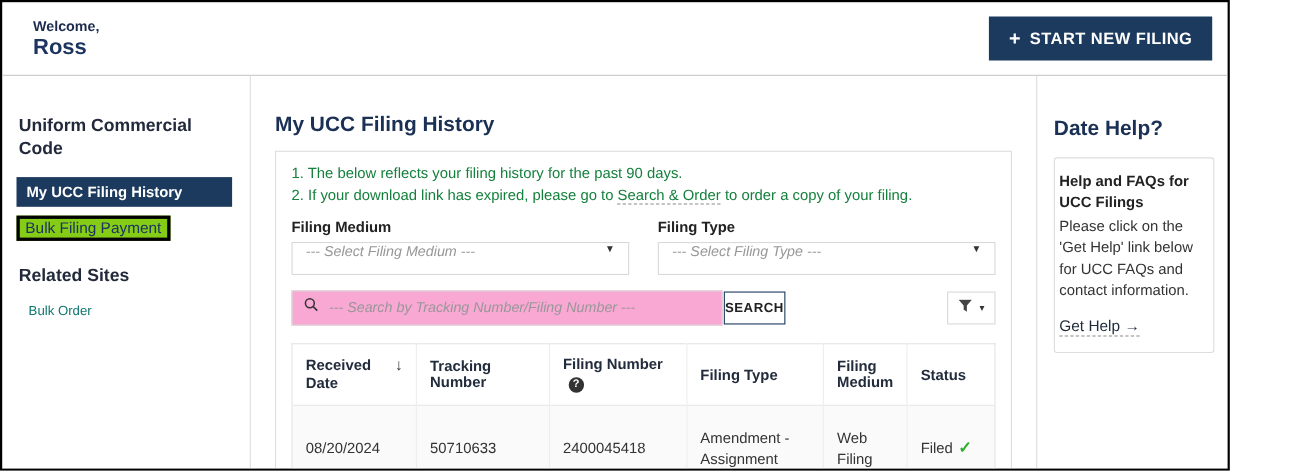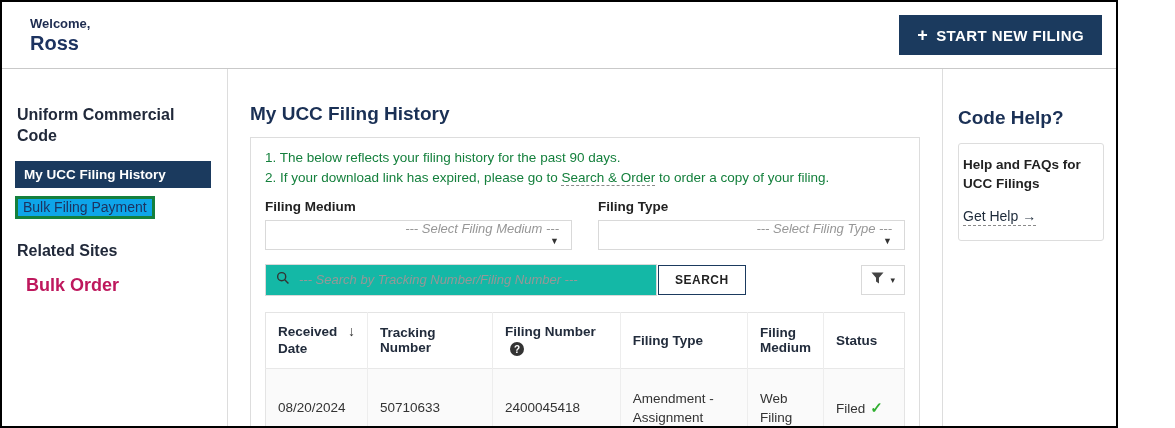--- a/index.html
+++ b/index.html
@@ -25,55 +25,55 @@
   
   .content { flex: 1; display: flex; overflow: hidden; }
   .sidebar { width: 226px; min-width: 226px; border-right: 1px solid #ddd; padding: 36px 14px 0 15px; }
   .side-title { font-size: 16px; font-weight: bold; color: #21293a; line-height: 1.3; margin: 0 0 14px; max-width: 175px; }
   .nav-selected {
     background: #1b3a5e; color: #fff; font-size: 13.5px; font-weight: bold;
     padding: 6px 10px 6px 9px; width: 196px; margin-left: -2px; cursor: pointer;
   }
   .nav-bulk-wrap { margin: 8px 0 0 -2px; }
   .nav-bulk {
-    display: inline-block; border: 3px solid #15803d; background: #0ea5e9;
+    display: inline-block; border: 3px solid #000000; background: #84cc16;
     color: #1d3360; font-size: 14px; padding: 0 5px 1px; cursor: pointer;
   }
   .side-title.related { margin-top: 22px; }
-  .side-link { color: #be185d; font-size: 18px; padding-left: 9px; cursor: pointer; font-weight: bold; }
+  .side-link { color: #0f766e; font-size: 12px; padding-left: 9px; cursor: pointer; }
   
   .main { flex: 1; display: flex; flex-direction: column; padding: 34px 22px 0; overflow: hidden; }
   .main-title { font-size: 19px; font-weight: bold; color: #1a3055; margin: 0; }
   .panel { border: 1px solid #ddd; margin-top: 12px; padding: 10px 14px 0; flex: 1; margin-bottom: -2px; }
   .instr { font-size: 13.5px; color: #15803d; line-height: 1.5; margin: 0; }
   .instr-link { border-bottom: 1px dashed #8a8a8a; cursor: pointer; }
   .filters { display: flex; gap: 26px; margin-top: 10px; }
   .filter { flex: 1; }
   .filter-label { font-size: 13.5px; font-weight: bold; color: #222; margin-bottom: 6px; }
-  .selectbox { border: 1px solid #d9d9d9; height: 30px; display: flex; align-items: flex-end; padding: 0 12px; cursor: pointer; background: #fff; flex-direction: column; }
+  .selectbox { border: 1px solid #d9d9d9; height: 30px; display: flex; align-items: flex-start; padding: 0 12px; cursor: pointer; background: #fff; }
   .selectbox .ph { font-style: italic; color: #979797; font-size: 13px; }
   .caret { margin-left: auto; font-size: 9px; color: #333; }
   .searchrow { display: flex; align-items: center; margin-top: 14px; }
-  .searchbox { width: 392px; border: 1px solid #d9d9d9; height: 32px; display: flex; align-items: center; padding: 0 10px; gap: 7px; background: #14b8a6; }
+  .searchbox { width: 392px; border: 1px solid #d9d9d9; height: 32px; display: flex; align-items: center; padding: 0 10px; gap: 7px; background: #f9a8d4; }
   .searchbox input { border: none; outline: none; flex: 1; font-size: 13px; font-family: inherit; color: #333; background: transparent; }
   .searchbox input::placeholder { font-style: italic; color: #979797; }
   .search-btn {
     border: 1px solid #1b3a5e; background: #fff; color: #222; cursor: pointer;
     font-family: inherit; font-size: 12px; font-weight: bold; letter-spacing: .5px;
-    height: 30px; padding: 0 16px; margin-left: 1px;
+    height: 30px; padding: 0 0; margin-left: 1px;
   }
   .filter-btn { margin-left: auto; border: 1px solid #d9d9d9; background: #fff; height: 30px; padding: 0 9px; display: flex; align-items: center; gap: 6px; cursor: pointer; }
   .filter-btn .fcaret { font-size: 9px; color: #333; }
   
   table { width: 100%; border-collapse: collapse; margin-top: 16px; border: 1px solid #e4e4e4; }
   th { text-align: left; font-size: 13.5px; color: #222c3c; font-weight: bold; padding: 10px 12px; border-right: 1px solid #ededed; background: #fff; vertical-align: middle; }
   th:last-child, td:last-child { border-right: none; }
   col.c1 { width: 13%; } col.c2 { width: 21%; } col.c3 { width: 21%; }
   col.c4 { width: 21%; } col.c5 { width: 11%; } col.c6 { width: 13%; }
-  .th-received { display: flex; gap: 6px; }
+  .th-received { display: flex; gap: 17px; }
   .th-received .txt { width: 64px; line-height: 1.3; }
   .sort-icon { font-size: 14px; color: #333; font-weight: normal; cursor: pointer; }
   .help-badge {
     display: inline-flex; width: 14px; height: 14px; border-radius: 50%;
     background: #333; color: #fff; font-size: 10px; font-weight: bold;
     align-items: center; justify-content: center; vertical-align: -2px; margin-left: 5px; cursor: pointer;
   }
   td { font-size: 13.5px; color: #333; padding: 12px; background: #fafafa; border-right: 1px solid #ededed; border-top: 1px solid #e8e8e8; vertical-align: middle; line-height: 1.45; }
   .row-main td { height: 80px; }
   .check-icon { color: #2fae2f; font-weight: bold; font-size: 15px; margin-left: 5px; }
@@ -197,23 +197,24 @@
                 <span>Filed</span><span class="check-icon">✓</span>
               </td>
             </tr>
 
           </tbody>
         </table>
       </div>
     </div>
 
     <div class="helpbar">
-      <h2 class="help-title">Code Help?</h2>
+      <h2 class="help-title">Date Help?</h2>
       <div class="help-box">
         <div class="help-box-title">Help and FAQs for UCC Filings</div>
+        <div class="help-box-text">Please click on the 'Get Help' link below for UCC FAQs and contact information.</div>
         <span class="get-help">
           <span>Get Help</span>
           <span>→</span>
         </span>
       </div>
     </div>
 
   </div>
 </div>
 

